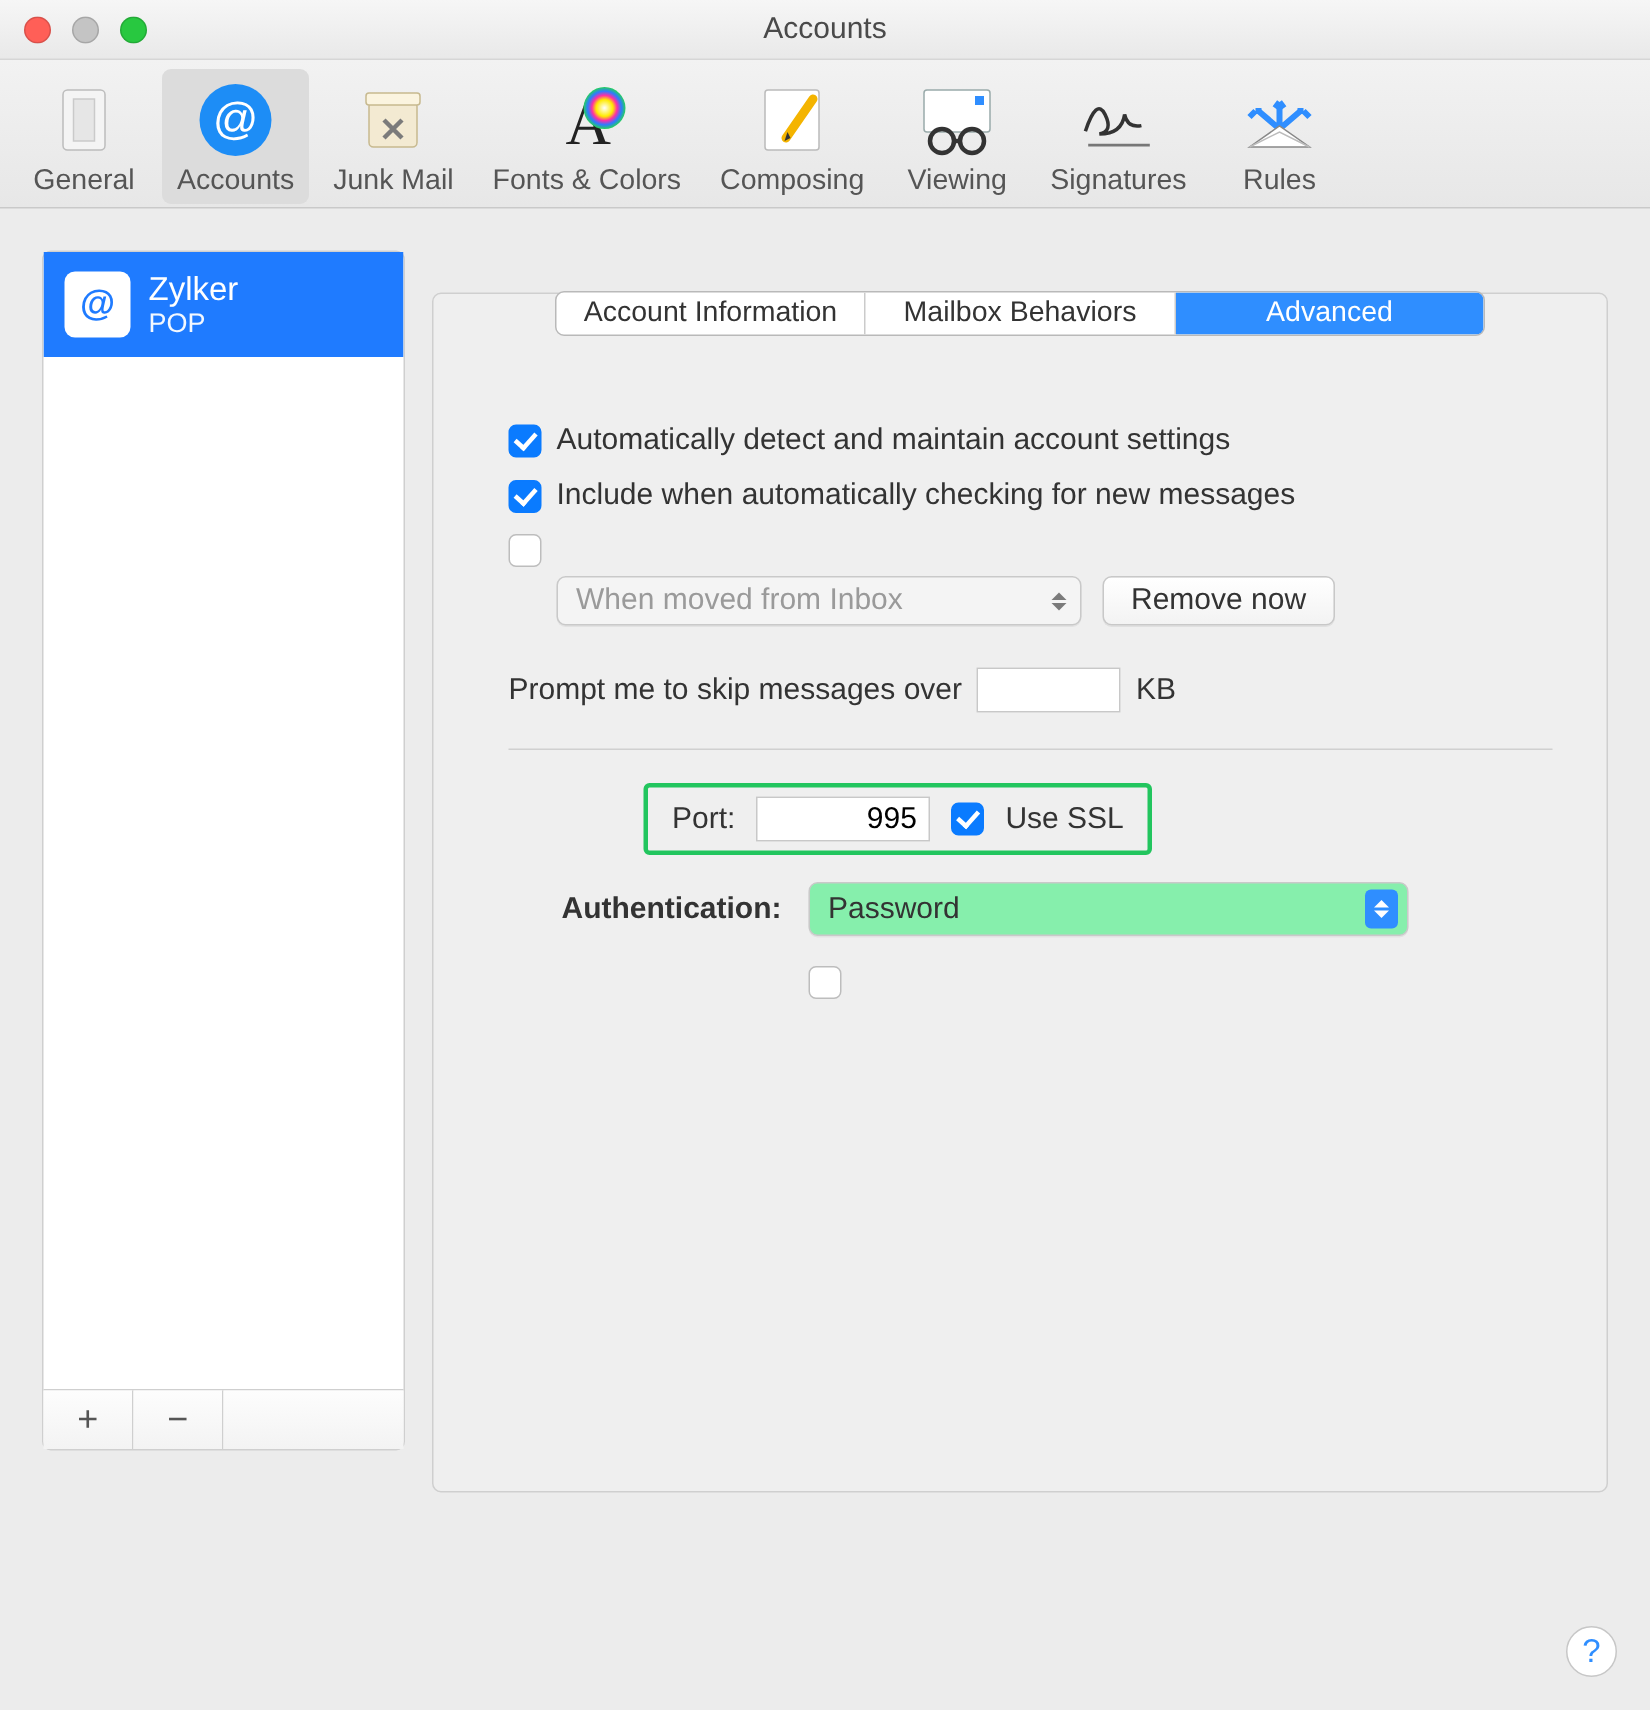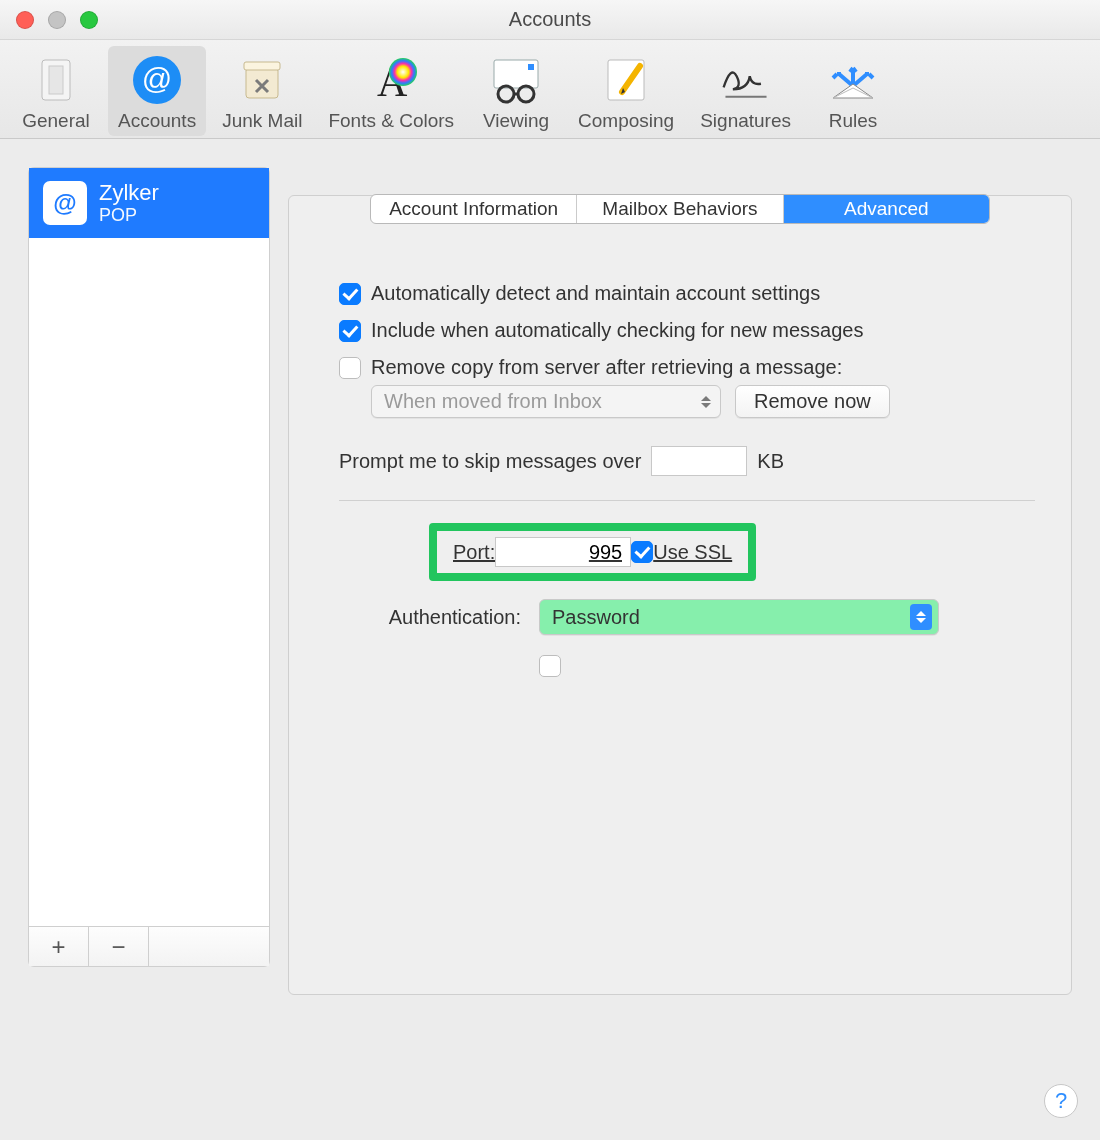--- a/index.html
+++ b/index.html
@@ -255,30 +255,29 @@
     border-top: 1px solid #d0d0d0;
     margin: 18px 0 22px 0;
   }
 
   .admin-note {
     font-size: 20px;
     line-height: 1.35;
     margin-bottom: 20px;
   }
 
-  .label-col { width: 190px; text-align: right; padding-right: 8px; }
+  .label-col { width: 190px; text-align: right; padding-right: 8px; font-weight: bold; }
 
   .highlight-box {
-    border: 8px solid #22c55e;
+    border: 3px solid #22c55e;
     border-radius: 4px;
     padding: 6px 16px;
     display: flex;
     align-items: center;
-    gap: 0;
-    text-decoration: underline;
+    gap: 14px;
   }
 
   .help-btn {
     position: absolute;
     right: 22px;
     bottom: 22px;
     width: 34px; height: 34px;
     border-radius: 50%;
     border: 1px solid #c7c7c7;
     background: #fff;
@@ -347,40 +346,40 @@
           </radialGradient>
         </defs>
         <circle cx="40" cy="18" r="14" fill="url(#cw)"></circle>
       </svg>
     </div>
     <div class="tool-label">Fonts &amp; Colors</div>
   </div>
 
   <div class="tool-item">
     <div class="tool-icon-box">
+      <svg width="52" height="52" viewBox="0 0 52 52">
+        <rect x="8" y="6" width="36" height="40" rx="2" fill="#fff" stroke="#bbb"></rect>
+        <path d="M22 38 L40 12" stroke="#f4b400" stroke-width="6" stroke-linecap="round"></path>
+        <path d="M21 40 l4 -2 -2 -4 z" fill="#333"></path>
+      </svg>
+    </div>
+    <div class="tool-label">Composing</div>
+  </div>
+
+  <div class="tool-item">
+    <div class="tool-icon-box">
       <svg width="56" height="52" viewBox="0 0 56 52">
         <rect x="6" y="6" width="44" height="28" rx="2" fill="#fff" stroke="#9aa"></rect>
         <rect x="40" y="10" width="6" height="6" fill="#2f8eff"></rect>
         <circle cx="18" cy="40" r="8" fill="none" stroke="#333" stroke-width="3"></circle>
         <circle cx="38" cy="40" r="8" fill="none" stroke="#333" stroke-width="3"></circle>
         <path d="M26 40 h4" stroke="#333" stroke-width="3"></path>
       </svg>
     </div>
     <div class="tool-label">Viewing</div>
-  </div>
-
-  <div class="tool-item">
-    <div class="tool-icon-box">
-      <svg width="52" height="52" viewBox="0 0 52 52">
-        <rect x="8" y="6" width="36" height="40" rx="2" fill="#fff" stroke="#bbb"></rect>
-        <path d="M22 38 L40 12" stroke="#f4b400" stroke-width="6" stroke-linecap="round"></path>
-        <path d="M21 40 l4 -2 -2 -4 z" fill="#333"></path>
-      </svg>
-    </div>
-    <div class="tool-label">Composing</div>
   </div>
 
   <div class="tool-item">
     <div class="tool-icon-box">
       <svg width="60" height="52" viewBox="0 0 60 52">
         <path d="M6 34 q8 -24 14 -12 q6 12 -4 14 q16 0 18 -14 q2 10 12 8" fill="none" stroke="#333" stroke-width="2.5"></path>
         <path d="M8 44 h44" stroke="#777" stroke-width="2"></path>
       </svg>
     </div>
     <div class="tool-label">Signatures</div>
@@ -434,21 +433,20 @@
         <span class="lbl">Automatically detect and maintain account settings</span>
       </div>
 
       <div class="row">
         <span class="checkbox checked"></span>
         <span class="lbl">Include when automatically checking for new messages</span>
       </div>
 
       <div class="row" style="margin-bottom:6px">
         <span class="checkbox"></span>
-        <span class="lbl">Remove copy from server after retrieving a message:</span>
       </div>
 
       <div class="indented">
         <div class="popup disabled" style="width:350px">
           <span>When moved from Inbox</span>
           <span class="caret"></span>
         </div>
         <div class="pushbtn">Remove now</div>
       </div>
 
@@ -457,21 +455,21 @@
         <input class="textfield" style="width: 96px;">
         <span class="lbl">KB</span>
       </div>
 
       <div class="divider"></div>
 
 
       <div class="row" style="margin-left:90px;margin-bottom:18px">
         <div class="highlight-box">
           <span class="lbl">Port:</span>
-          <input class="textfield" style="width: 136px;" value="995">
+          <input class="textfield" style="width: 116px;" value="995">
           <span class="checkbox checked"></span>
           <span class="lbl">Use SSL</span>
         </div>
       </div>
 
       <div class="row" style="margin-bottom:20px">
         <span class="lbl label-col">Authentication:</span>
         <div class="popup blue-caret" style="width:400px">
           <span>Password</span>
           <span class="caret-box"></span>

